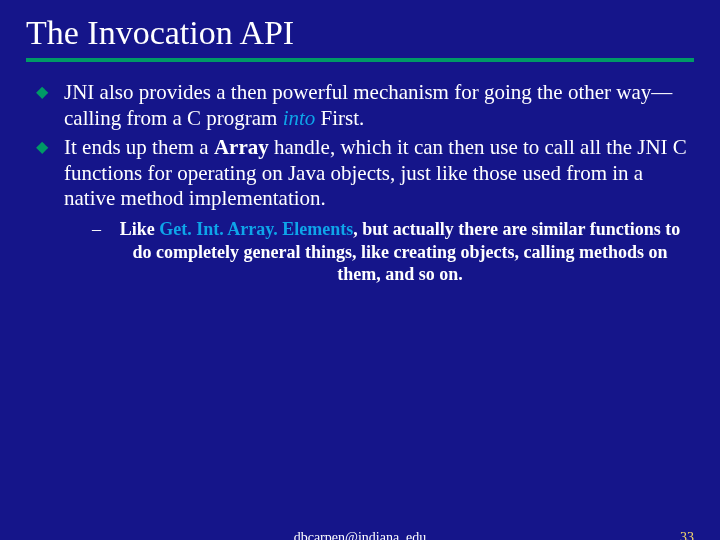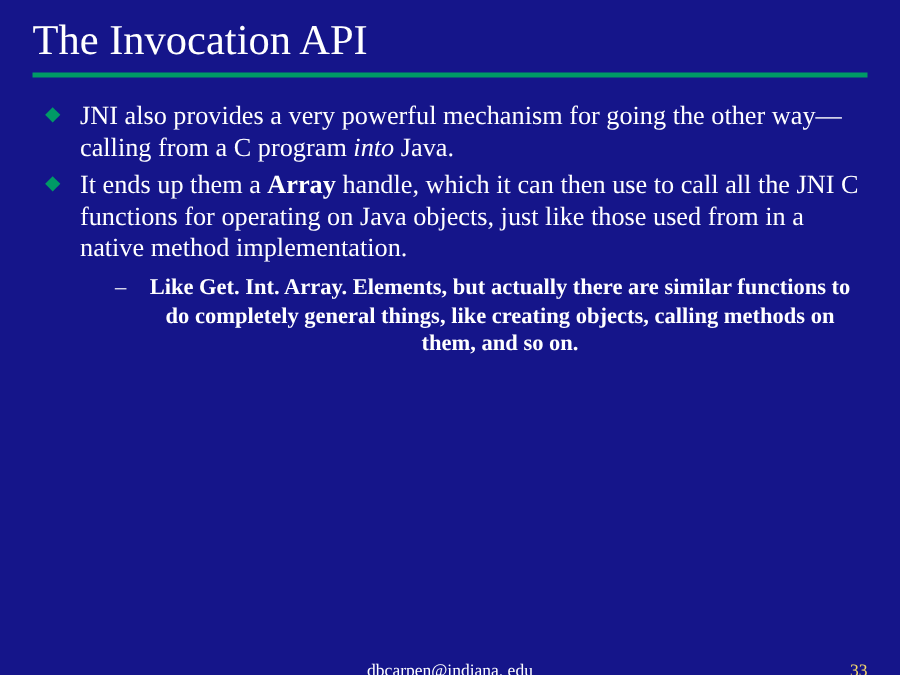--- a/index.html
+++ b/index.html
@@ -64,21 +64,21 @@
     padding-left: 18px;
   }
   ul.sub > li::before {
     content: "–";
     position: absolute;
     left: 0;
     top: 0;
     color: #ffffff;
   }
   .hl {
-    color: #ffffff;
+    color: #0ea5e9;
   }
   .footer {
     position: absolute;
     bottom: 10px;
     left: 0;
     width: 720px;
     font-size: 14px;
     color: #ffffff;
   }
   .footer .email {
@@ -96,21 +96,21 @@
 </head>
 <body>
 
 <div class="slide">
 
   <h1 class="title">The Invocation API</h1>
   <div class="rule"></div>
 
   <ul class="bullets">
     <li>
-      <span>JNI also provides a very powerful mechanism for going the other way—calling from a C program </span><i class="hl">into</i><span> Java.</span>
+      <span>JNI also provides a then powerful mechanism for going the other way—calling from a C program </span><i class="hl">into</i><span> First.</span>
     </li>
     <li>
       <span>It ends up them a </span><b>Array</b><span> handle, which it can then use to call all the JNI C functions for operating on Java objects, just like those used from in a native method implementation.</span>
       <ul class="sub">
         <li>
           <b>Like </b><b class="hl">Get. Int. Array. Elements</b><b>, but actually there are similar functions to do completely general things, like creating objects, calling methods on them, and so on.</b>
         </li>
       </ul>
     </li>
   </ul>

